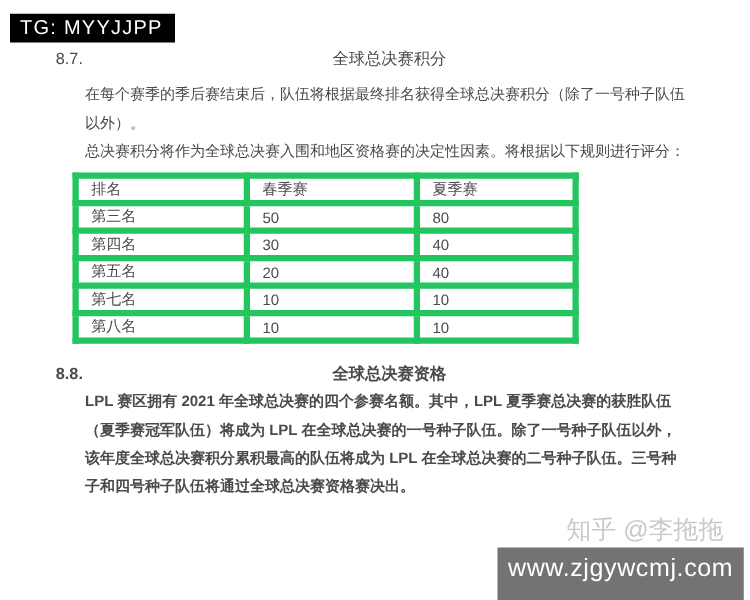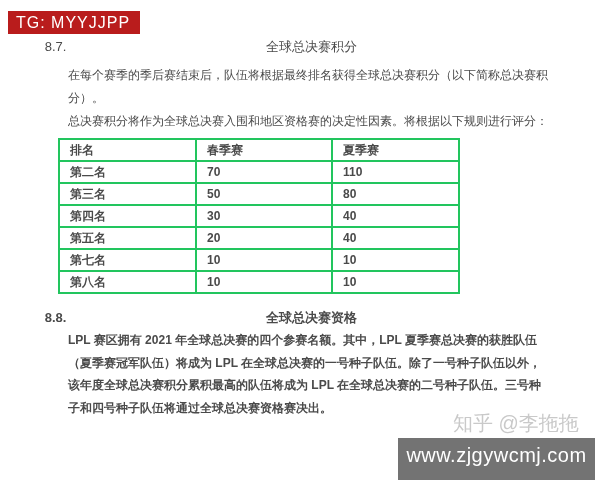--- a/index.html
+++ b/index.html
@@ -13,21 +13,21 @@
     color: #474747;
     overflow: hidden;
   }
 
   
   .tg-banner {
     position: absolute;
     left: 8px;
     top: 11px;
     height: 23px;
-    background: #b91c1c;
+    background: #000000;
     color: #ffffff;
     font-size: 16px;
     letter-spacing: 1px;
     line-height: 23px;
     padding: 0 10px 0 8px;
     white-space: nowrap;
   }
 
   
   .doc {
@@ -61,25 +61,25 @@
     width: 400px;
     border-collapse: collapse;
     table-layout: fixed;
     font-size: 12px;
     color: #4a4a4a;
   }
   table.points col.c1 { width: 137px; }
   table.points col.c2 { width: 136px; }
   table.points col.c3 { width: 127px; }
   table.points th, table.points td {
-    border: 2px solid #22c55e;
+    border: 5px solid #22c55e;
     height: 22px;
     padding: 0 6px 0 10px;
     text-align: left;
-    font-weight: bold;
+    font-weight: normal;
     vertical-align: middle;
     white-space: nowrap;
     overflow: hidden;
   }
 
   .sec2-head { margin-top: 17px; font-weight: bold; }
   #sec2-body { margin-top: 4px; width: 480px; line-height: 22.5px; font-weight: bold; }
 
   
   .zhihu-mark {
@@ -115,43 +115,38 @@
 <div class="tg-banner">TG: MYYJJPP</div>
 
 <div class="doc">
 
   <div class="sec-head">
     <span class="sec-num">8.7.</span>
     <span class="sec-title">全球总决赛积分</span>
   </div>
 
   <div class="sec-body" id="sec1-body">
-    <p>在每个赛季的季后赛结束后，队伍将根据最终排名获得全球总决赛积分（以下简称总决赛积分）。</p>
+    <p>在每个赛季的季后赛结束后，队伍将根据最终排名获得全球总决赛积分（除了一号种子队伍以外）。</p>
     <p>总决赛积分将作为全球总决赛入围和地区资格赛的决定性因素。将根据以下规则进行评分：</p>
   </div>
 
   <table class="points">
     <colgroup>
         <col class="c1">
         <col class="c2">
         <col class="c3">
       </colgroup>
     <thead>
       <tr>
         <th>排名</th>
         <th>春季赛</th>
         <th>夏季赛</th>
       </tr>
     </thead>
     <tbody>
-        <tr>
-          <td>第二名</td>
-          <td>70</td>
-          <td>110</td>
-        </tr>
         <tr>
           <td>第三名</td>
           <td>50</td>
           <td>80</td>
         </tr>
         <tr>
           <td>第四名</td>
           <td>30</td>
           <td>40</td>
         </tr>

